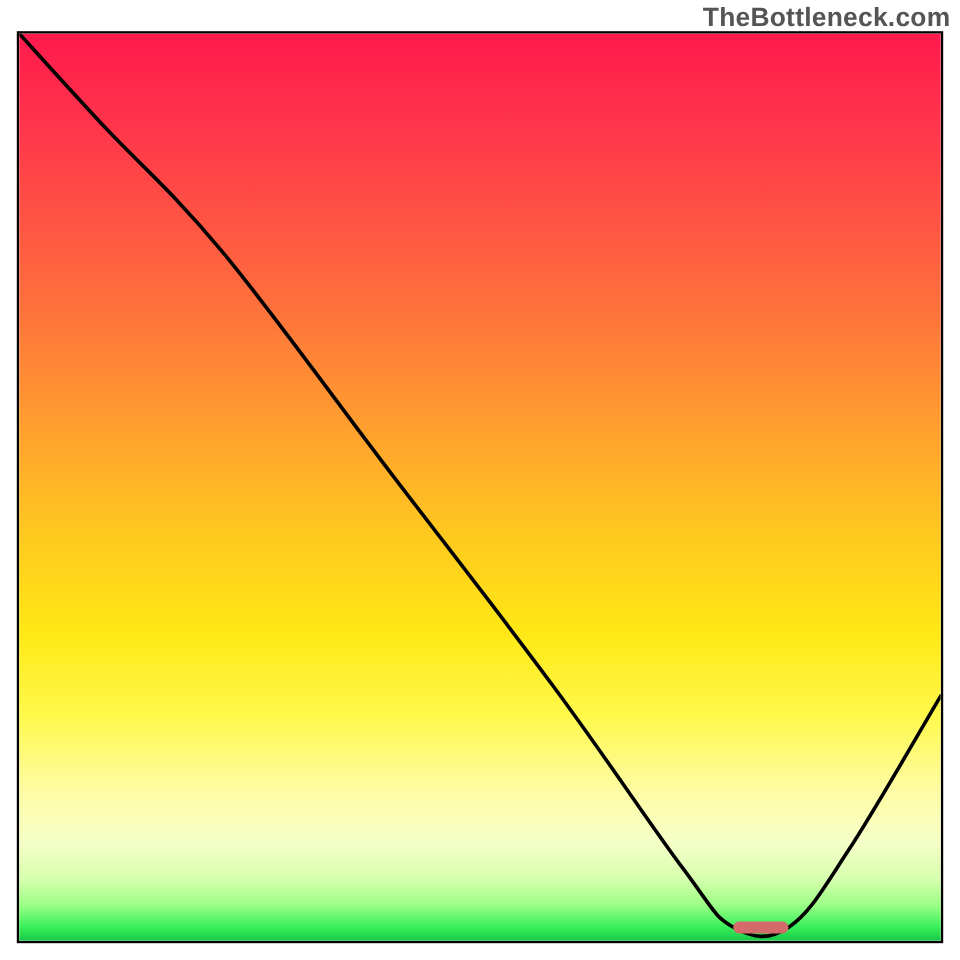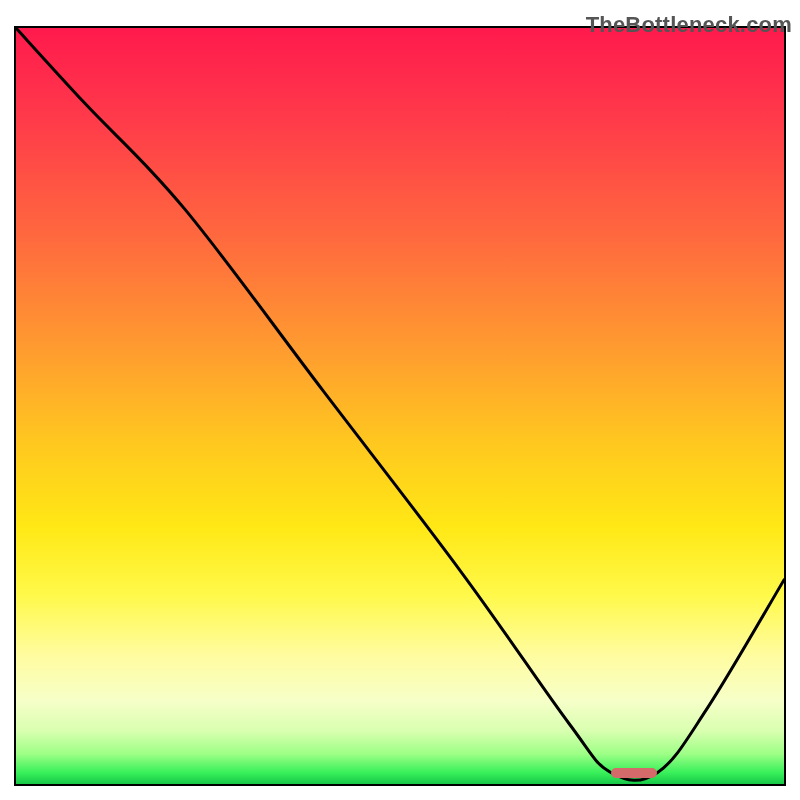--- a/index.html
+++ b/index.html
@@ -18,21 +18,20 @@
   }
   .watermark {
     position: absolute;
     top: 2px;
     right: 8px;
     font-size: 22px;
     font-weight: 600;
     color: #555555;
     letter-spacing: 0.2px;
     z-index: 20;
-    margin-top: 10px;
   }
   .frame {
     position: absolute;
     left: 14px;
     top: 26px;
     width: 772px;
     height: 760px;
     border: 2px solid #000000;
     box-sizing: border-box;
     overflow: hidden;

